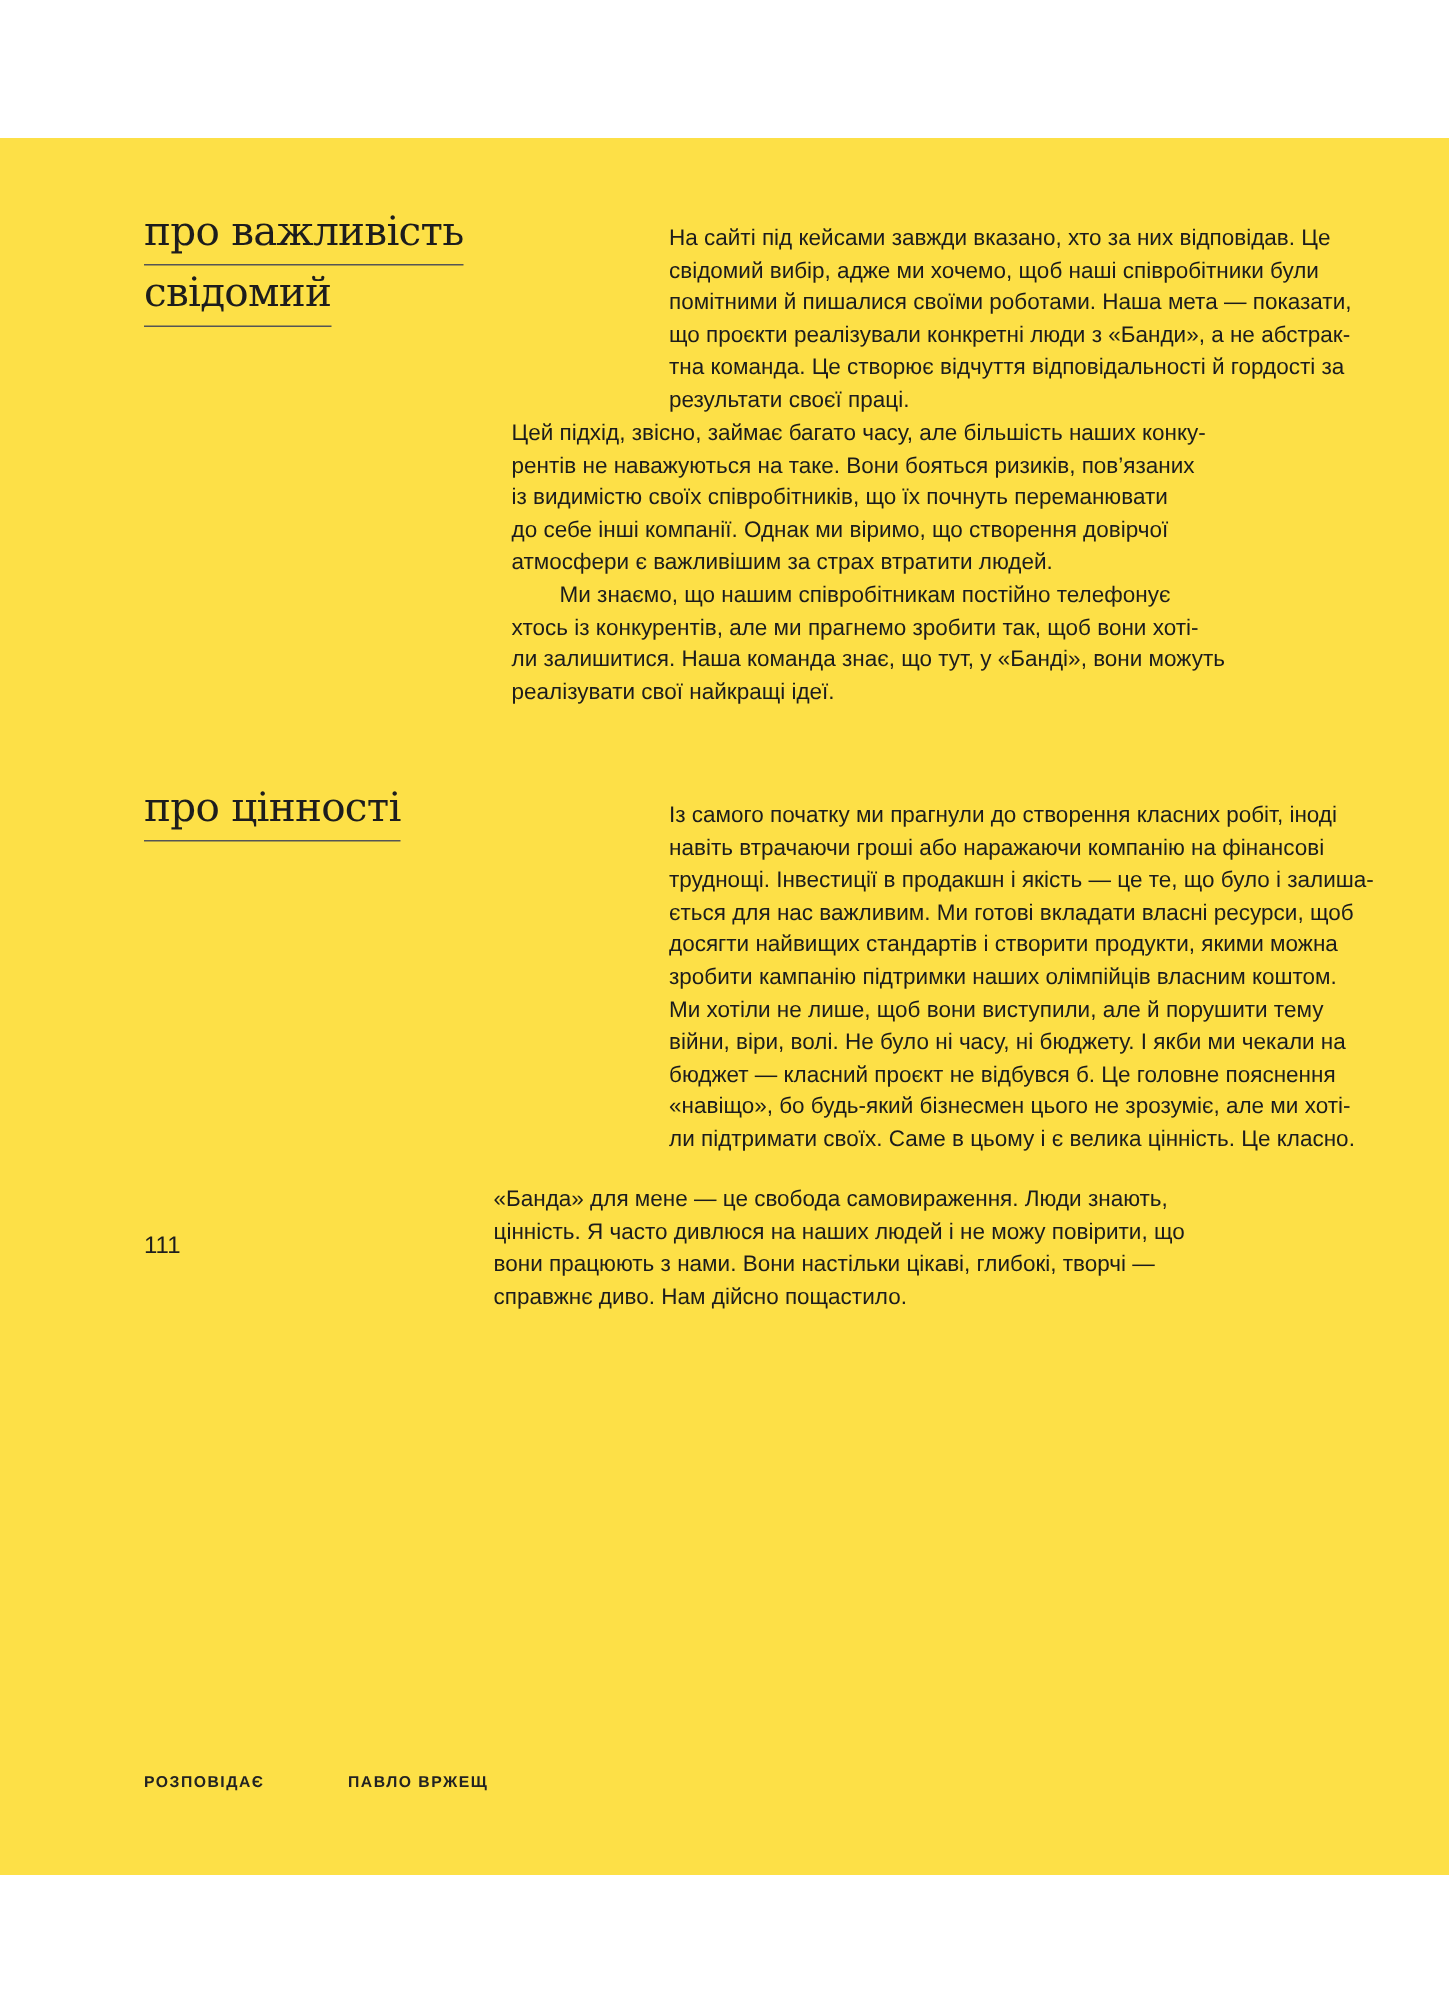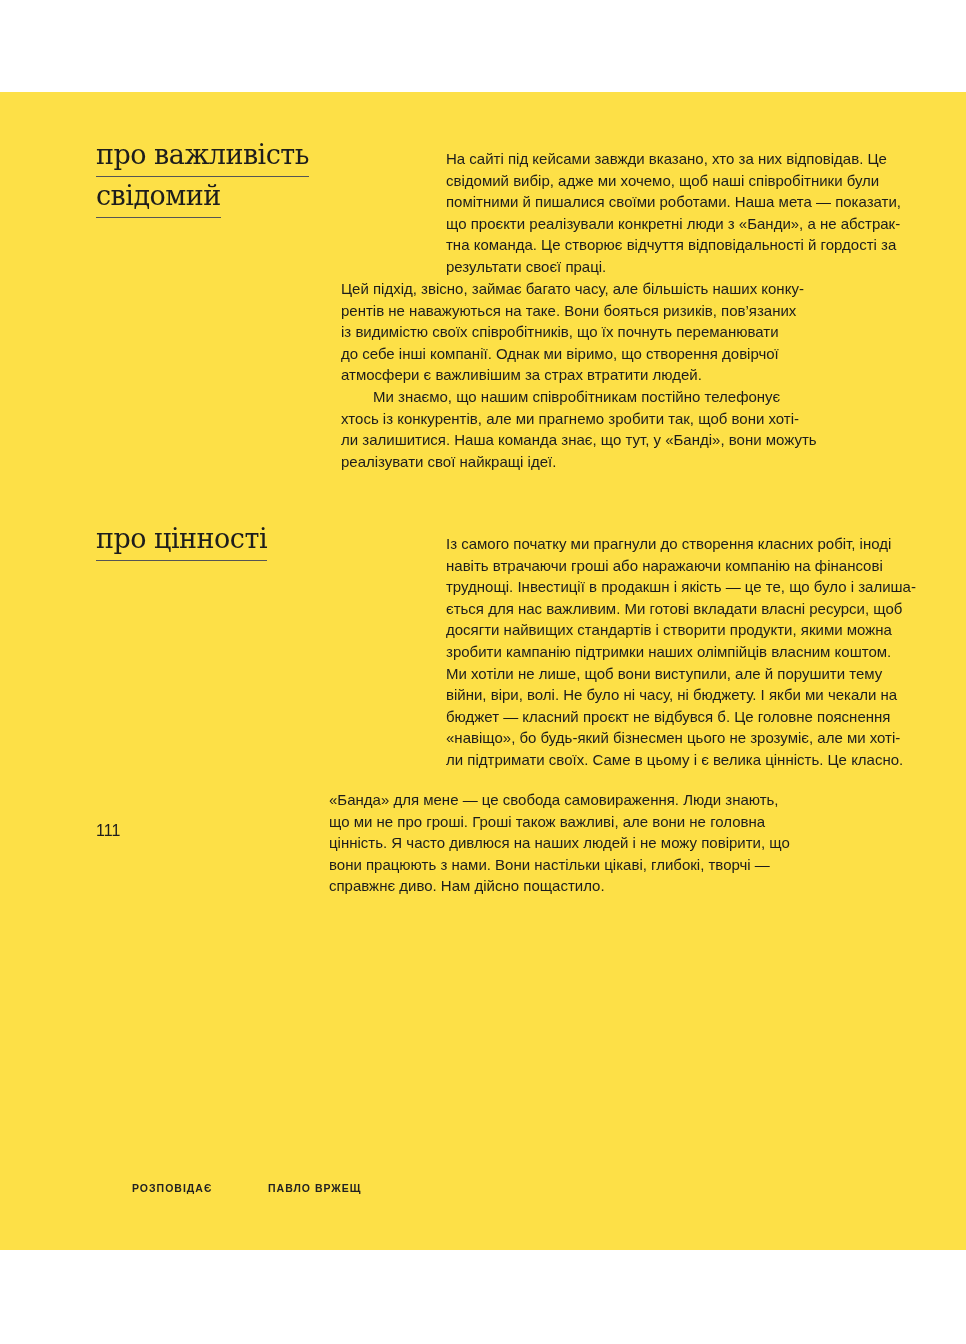--- a/index.html
+++ b/index.html
@@ -58,21 +58,20 @@
       color: #1d1d1d;
     }
     .footer-label {
       position: absolute;
       top: 1090px;
       font-family: "Liberation Sans", sans-serif;
       font-size: 10.5px;
       font-weight: bold;
       letter-spacing: 1px;
       color: #222;
-      margin-left: 36px;
     }
   </style>
 </head>
 <body>
 
 <div class="page">
 
   <h2 class="heading" style="top: 44px;">
     <span class="hrow"><span class="hline">про важливість</span></span>
     <span class="hrow"><span class="hline">свідомий</span></span>
@@ -112,21 +111,20 @@
     <span class="ln">зробити кампанію підтримки наших олімпійців власним коштом.</span>
     <span class="ln">Ми хотіли не лише, щоб вони виступили, але й порушити тему</span>
     <span class="ln">війни, віри, волі. Не було ні часу, ні бюджету. І якби ми чекали на</span>
     <span class="ln">бюджет — класний проєкт не відбувся б. Це головне пояснення</span>
     <span class="ln">«навіщо», бо будь-який бізнесмен цього не зрозуміє, але ми хоті-</span>
     <span class="ln">ли підтримати своїх. Саме в цьому і є велика цінність. Це класно.</span>
   </div>
 
   <div class="body-text" style="left: 329px; top: 697px;">
     <span class="ln">«Банда» для мене — це свобода самовираження. Люди знають,</span>
-    <span class="ln">що ми не про гроші. Гроші також важливі, але вони не головна</span>
     <span class="ln">цінність. Я часто дивлюся на наших людей і не можу повірити, що</span>
     <span class="ln">вони працюють з нами. Вони настільки цікаві, глибокі, творчі —</span>
     <span class="ln">справжнє диво. Нам дійсно пощастило.</span>
   </div>
 
   <div class="page-number">111</div>
 
   <div class="footer-label" style="left: 96px;">РОЗПОВІДАЄ</div>
   <div class="footer-label" style="left: 232px;">ПАВЛО ВРЖЕЩ</div>
 

